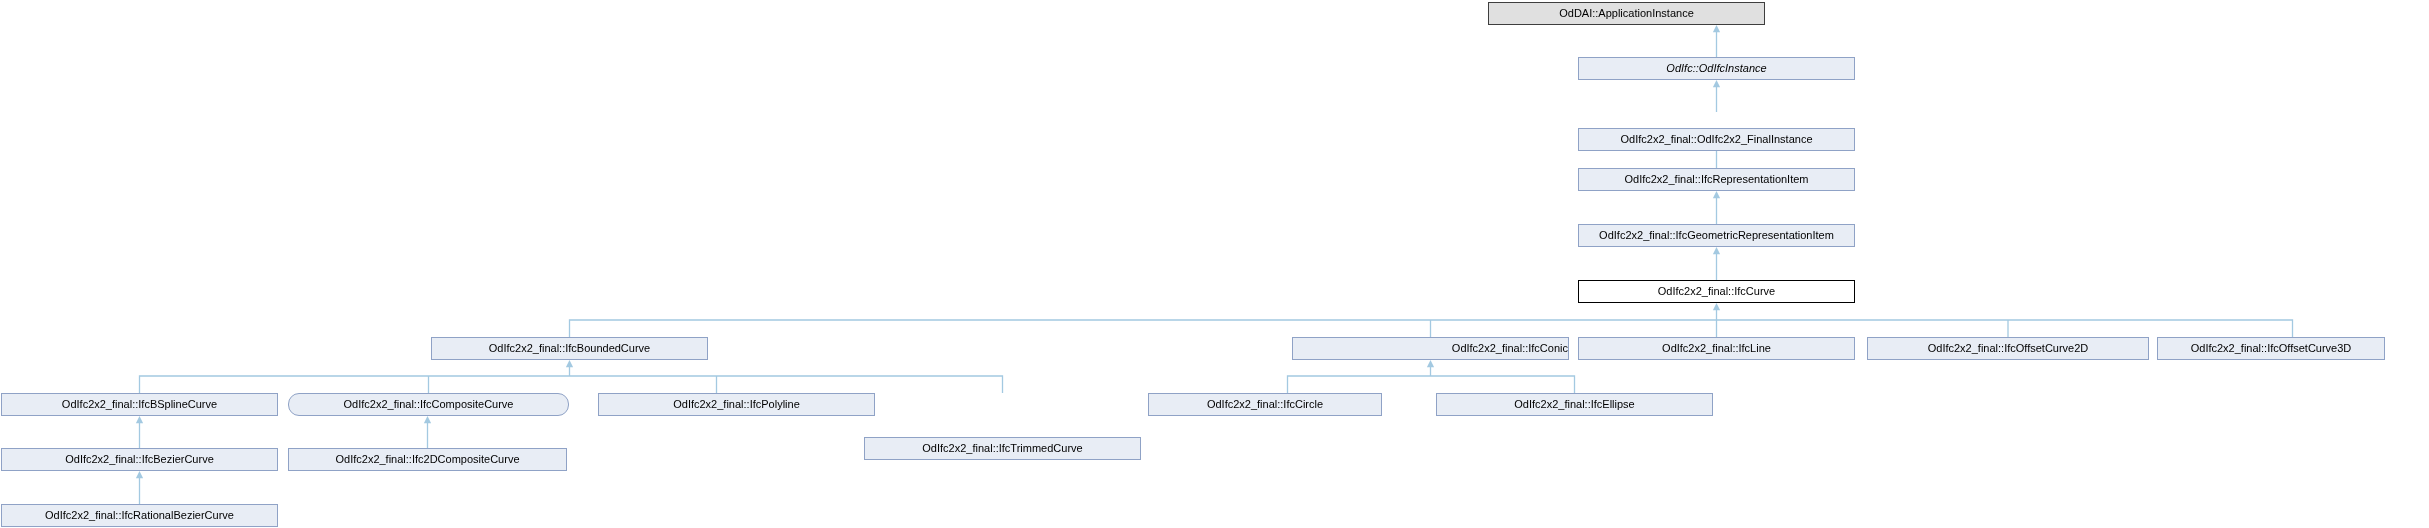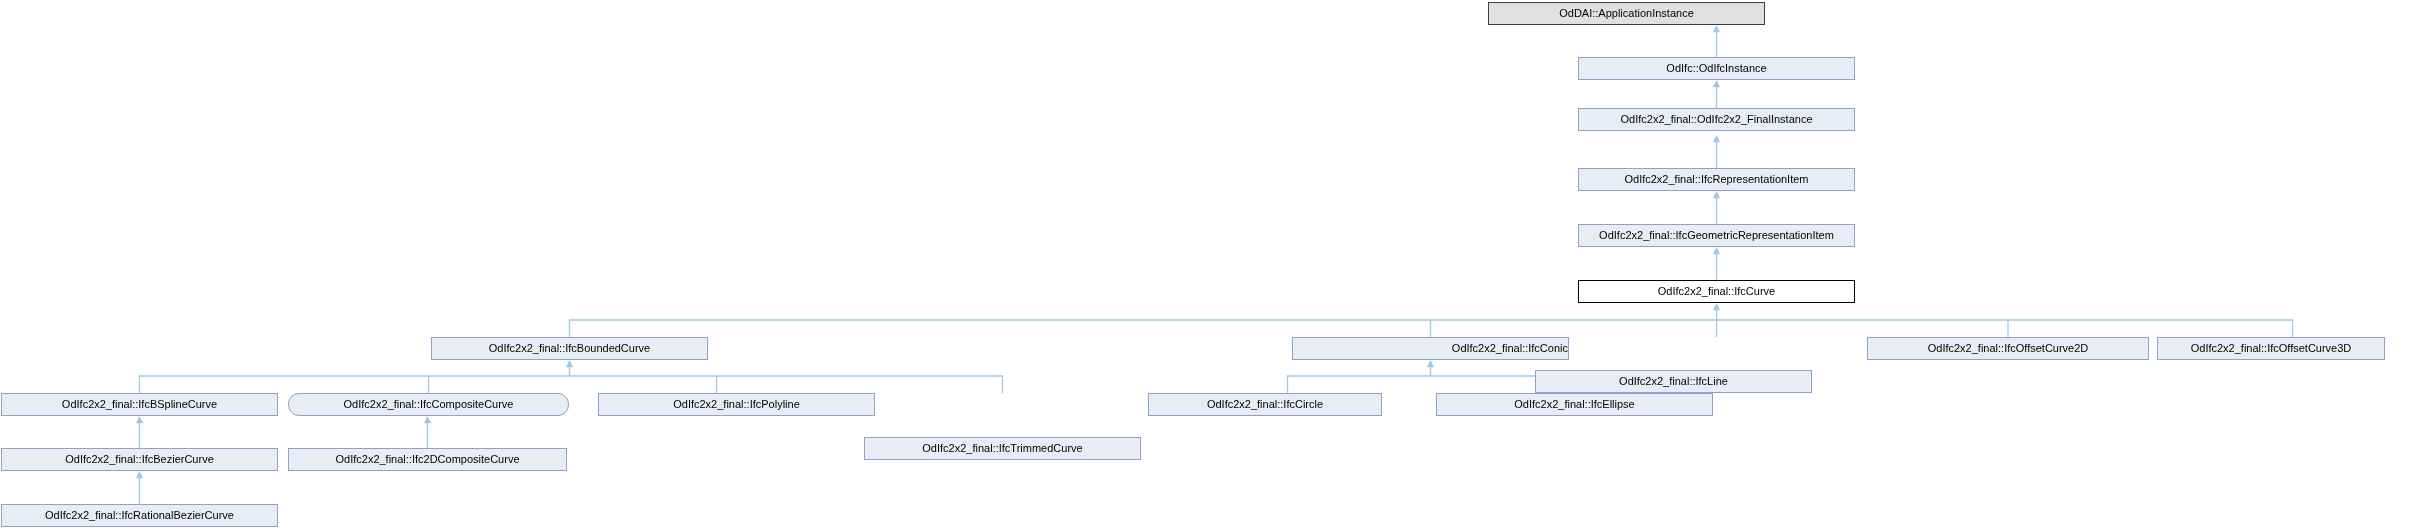--- a/index.html
+++ b/index.html
@@ -23,28 +23,28 @@
     border:1px solid #8FA2C6;
     white-space:nowrap;
     overflow:hidden;
     cursor:pointer;
   }
   .node.plain{background:#E0E0E0;border-color:#3E3E3E;cursor:default;}
   .node.current{background:#FFFFFF;border-color:#000000;cursor:default;}
 
   
   .p0{left:1488px;top:2px;}
-  .p1{left:1578px;top:57px;}
-  .p2{left:1578px;top:108px;}
+  .p1{left:1578px;top:57px;font-style:italic;}
+  .p2{left:1578px;top:128px;}
   .p3{left:1578px;top:168px;}
   .p4{left:1578px;top:224px;}
   .p5{left:1578px;top:280px;}
   .p6{left:431px;top:337px;}
   .p7{left:1292px;top:337px;text-align:right;}
-  .p8{left:1535px;top:337px;margin-top:33px;}
+  .p8{left:1578px;top:337px;}
   .p9{left:1867px;top:337px;width:282px;}
   .p10{left:2157px;top:337px;width:228px;}
   .p11{left:1px;top:393px;}
   .p12{left:288px;top:393px;width:281px;border-radius:11px;}
   .p13{left:578px;top:393px;margin-left:20px;}
   .p14{left:864px;top:393px;margin-top:44px;}
   .p15{left:1148px;top:393px;width:234px;}
   .p16{left:1436px;top:393px;}
   .p17{left:1px;top:448px;}
   .p18{left:288px;top:448px;width:279px;}

